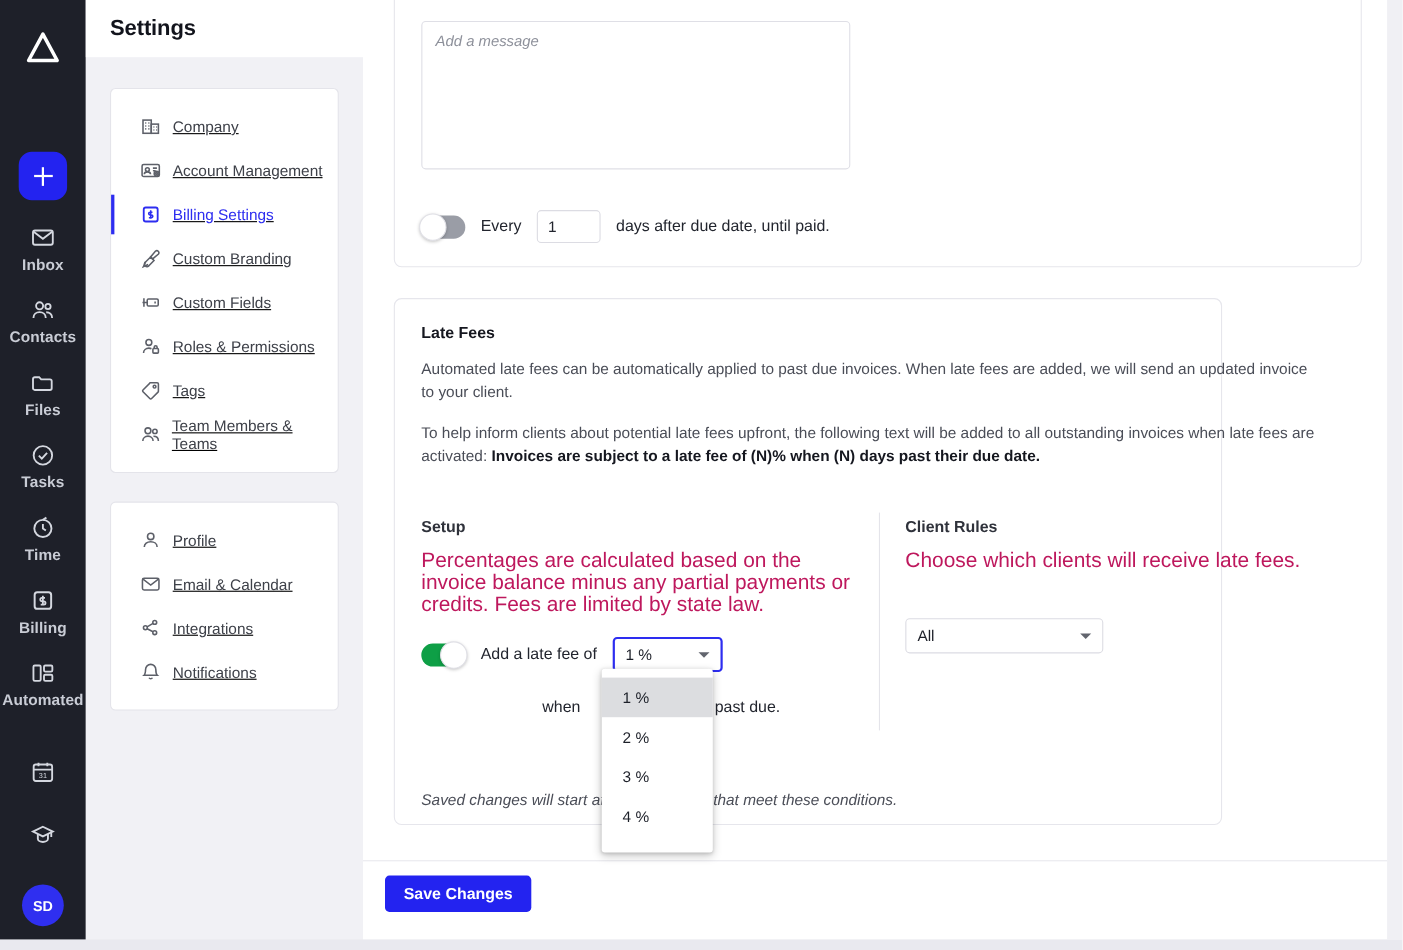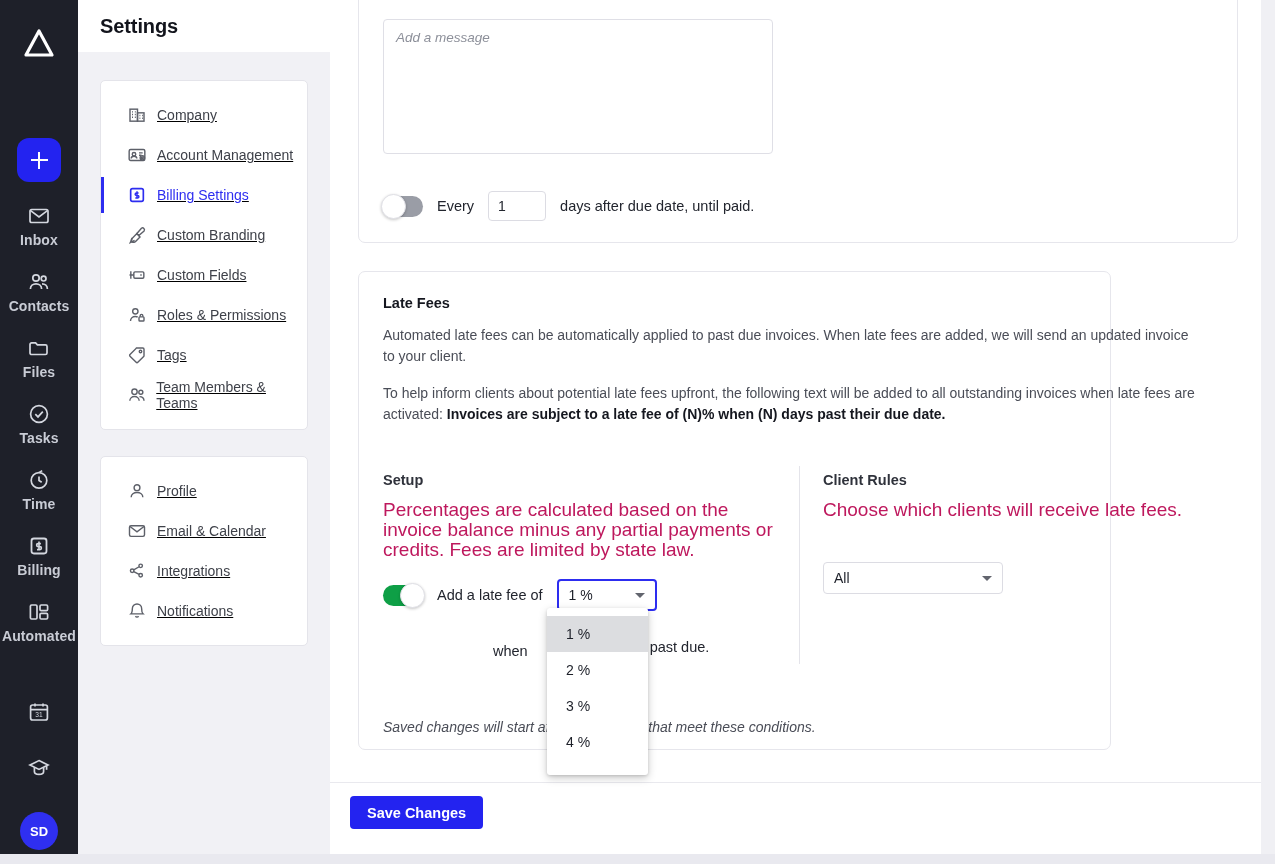--- a/index.html
+++ b/index.html
@@ -25,21 +25,21 @@
   }
   .plus-btn .bar1 { position: absolute; width: 17px; height: 2.4px; background: #fff; }
   .plus-btn .bar2 { position: absolute; width: 2.4px; height: 17px; background: #fff; }
   .rail-item {
     margin-top: 22px; width: 78px; display: flex; flex-direction: column;
     align-items: center; gap: 4px; cursor: pointer; color: #c8cbd4;
   }
   .rail-item .lbl { font-size: 14px; font-weight: bold; color: #c9ccd5; letter-spacing: .1px; }
   .rail-item svg { display: block; }
   .rail-spacer { flex: 1; }
-  .rail-bottom { display: flex; flex-direction: column; align-items: center; gap: 28px; padding-bottom: 14px; }
+  .rail-bottom { display: flex; flex-direction: column; align-items: center; gap: 28px; padding-bottom: 22px; }
   .avatar {
     width: 38px; height: 38px; border-radius: 50%; background: #2f2ff0;
     color: #fff; font-size: 13px; font-weight: bold;
     display: flex; align-items: center; justify-content: center; cursor: pointer;
   }
 
   
   .settings-col {
     position: absolute; left: 78px; top: 0; width: 252px; height: 864px;
     background: #f1f1f5;
@@ -443,21 +443,21 @@
             <span class="knob"></span>
           </div>
           <span class="lbl-txt">Add a late fee of</span>
           <div class="select-box focused">
             <span>1 %</span>
             <span class="caret"></span>
           </div>
         </div>
 
         <div class="when-row">
-          <span class="lbl-txt" style="margin-left:110px;margin-top:8px;">when</span>
+          <span class="lbl-txt" style="margin-left:110px;">when</span>
           <span class="lbl-txt" style="margin-left:110px;">past due.</span>
         </div>
 
         <div class="note-italic">Saved changes will start          affect all invoices that meet these conditions.</div>
       </div>
     </div>
 
     <div class="footer-bar">
       <button class="save-btn">Save Changes</button>
     </div>

